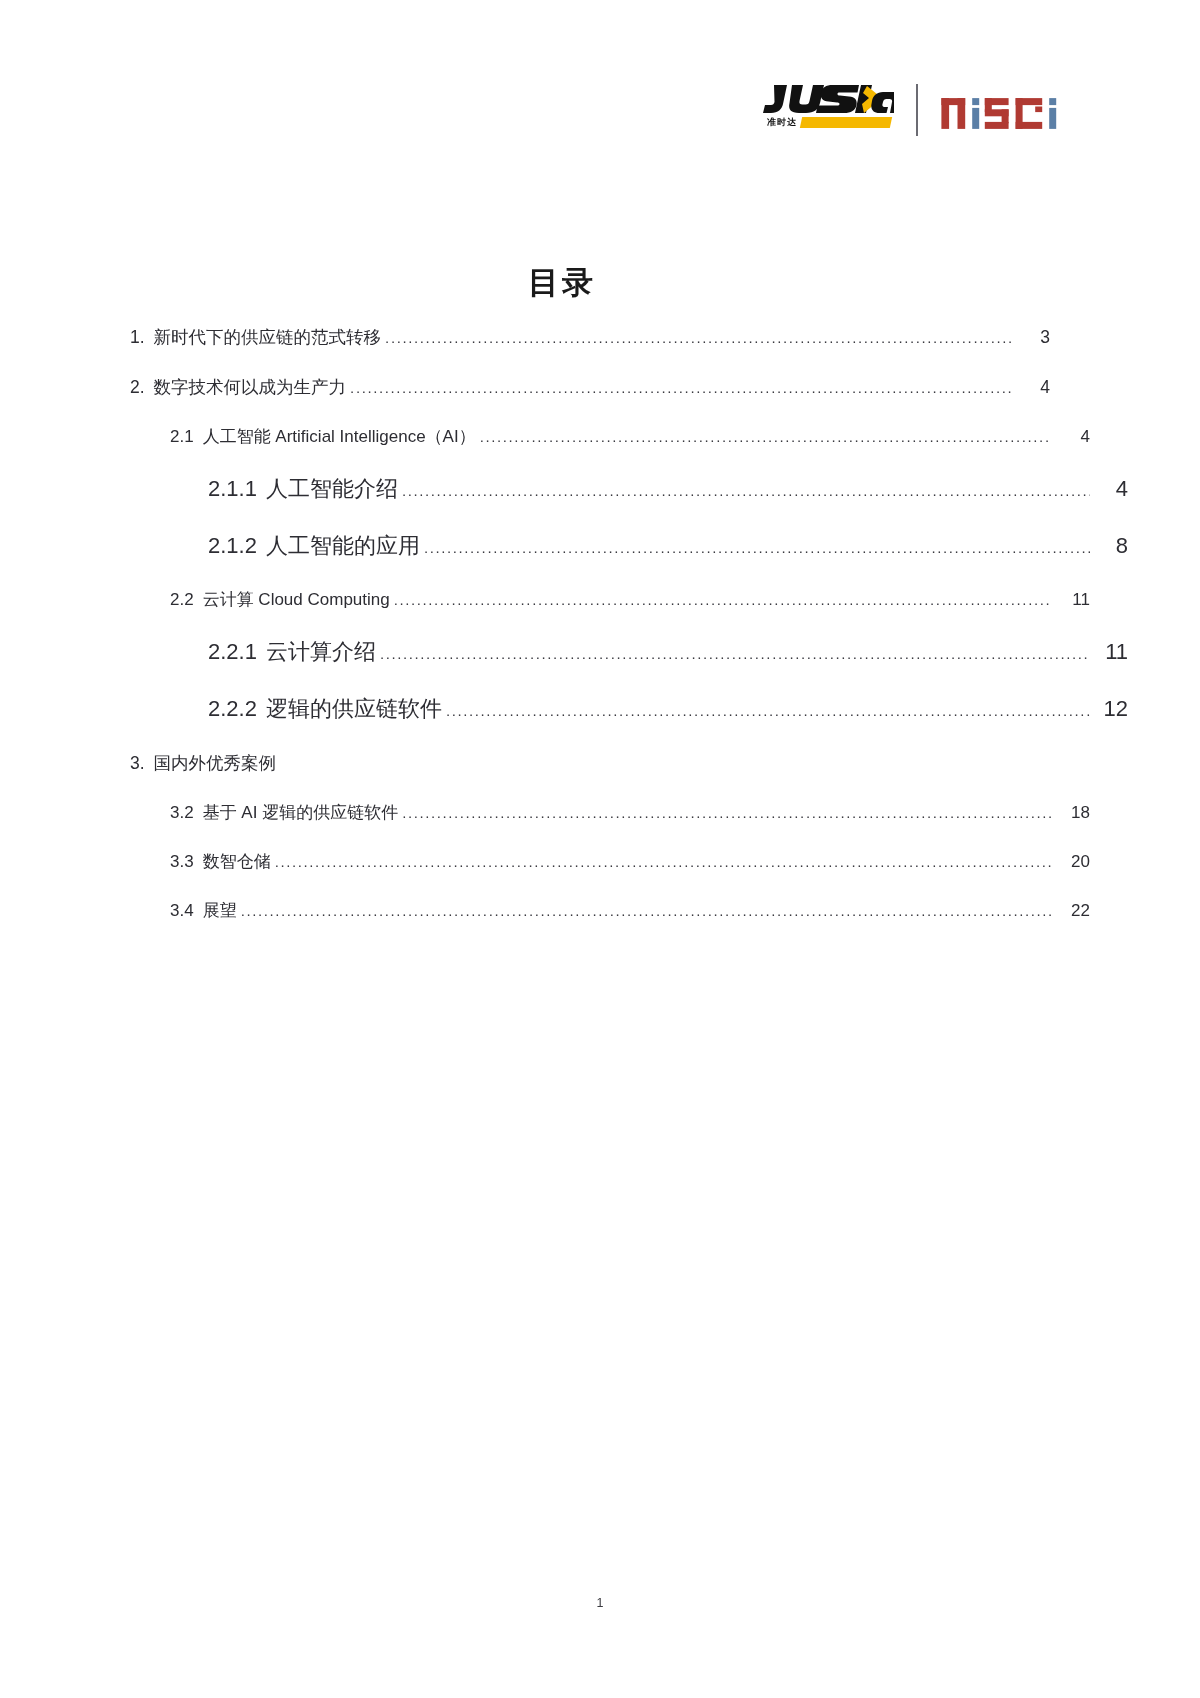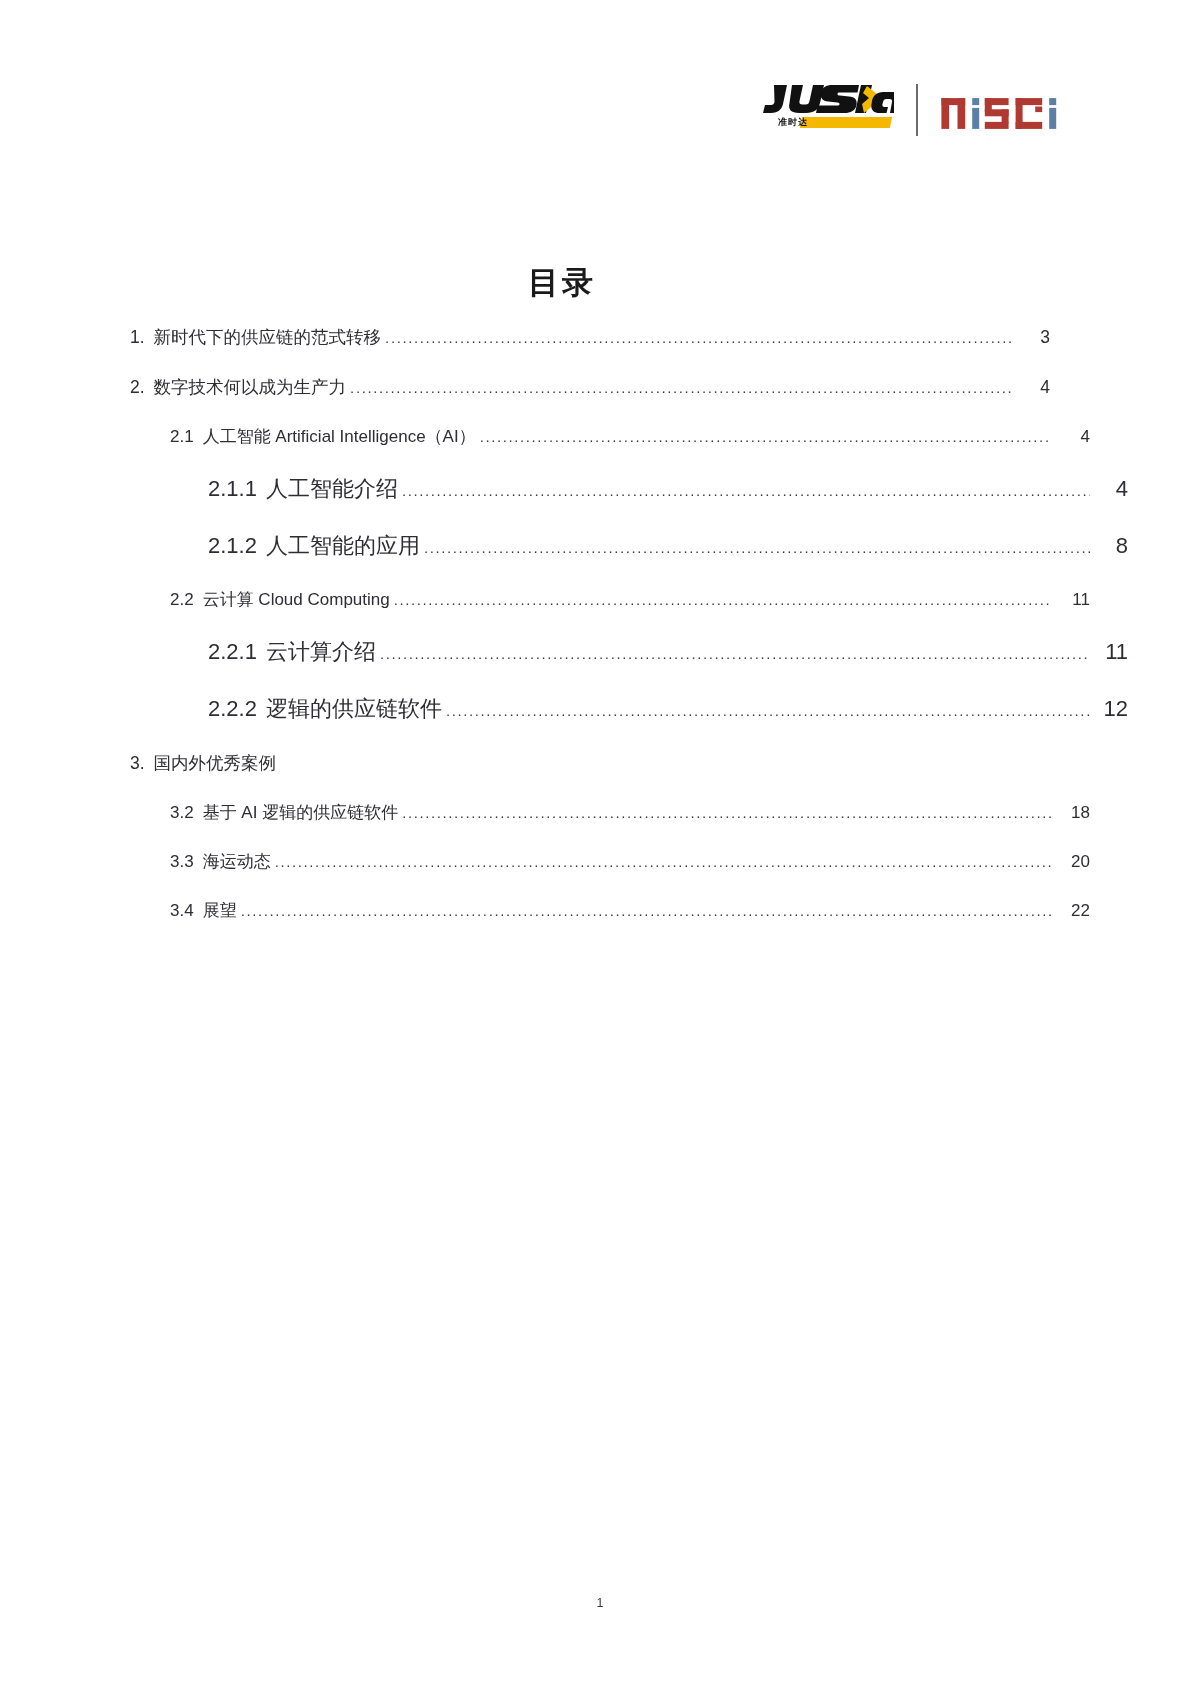--- a/index.html
+++ b/index.html
@@ -41,21 +41,20 @@
   }
   .logo-jusda .cn {
     position: absolute;
     top: 35px;
     left: 8px;
     font-size: 9px;
     font-weight: 700;
     color: #111111;
     letter-spacing: 1px;
     z-index: 3;
-    margin-left: 11px;
   }
   .logo-jusda .bar {
     position: absolute;
     top: 36px;
     left: 42px;
     width: 90px;
     height: 11px;
     background: #f5b800;
     z-index: 2;
     transform: skewX(-12deg);
@@ -263,21 +262,21 @@
         <span class="toc-page"></span>
       </div>
       <div class="toc-row lvl2">
         <span class="toc-num">3.2</span>
         <span class="toc-label">基于 AI 逻辑的供应链软件</span>
         <span class="toc-dots"></span>
         <span class="toc-page">18</span>
       </div>
       <div class="toc-row lvl2">
         <span class="toc-num">3.3</span>
-        <span class="toc-label">海运动态</span>
+        <span class="toc-label">数智仓储</span>
         <span class="toc-dots"></span>
         <span class="toc-page">20</span>
       </div>
       <div class="toc-row lvl2">
         <span class="toc-num">3.4</span>
         <span class="toc-label">展望</span>
         <span class="toc-dots"></span>
         <span class="toc-page">22</span>
       </div>
     </div>

